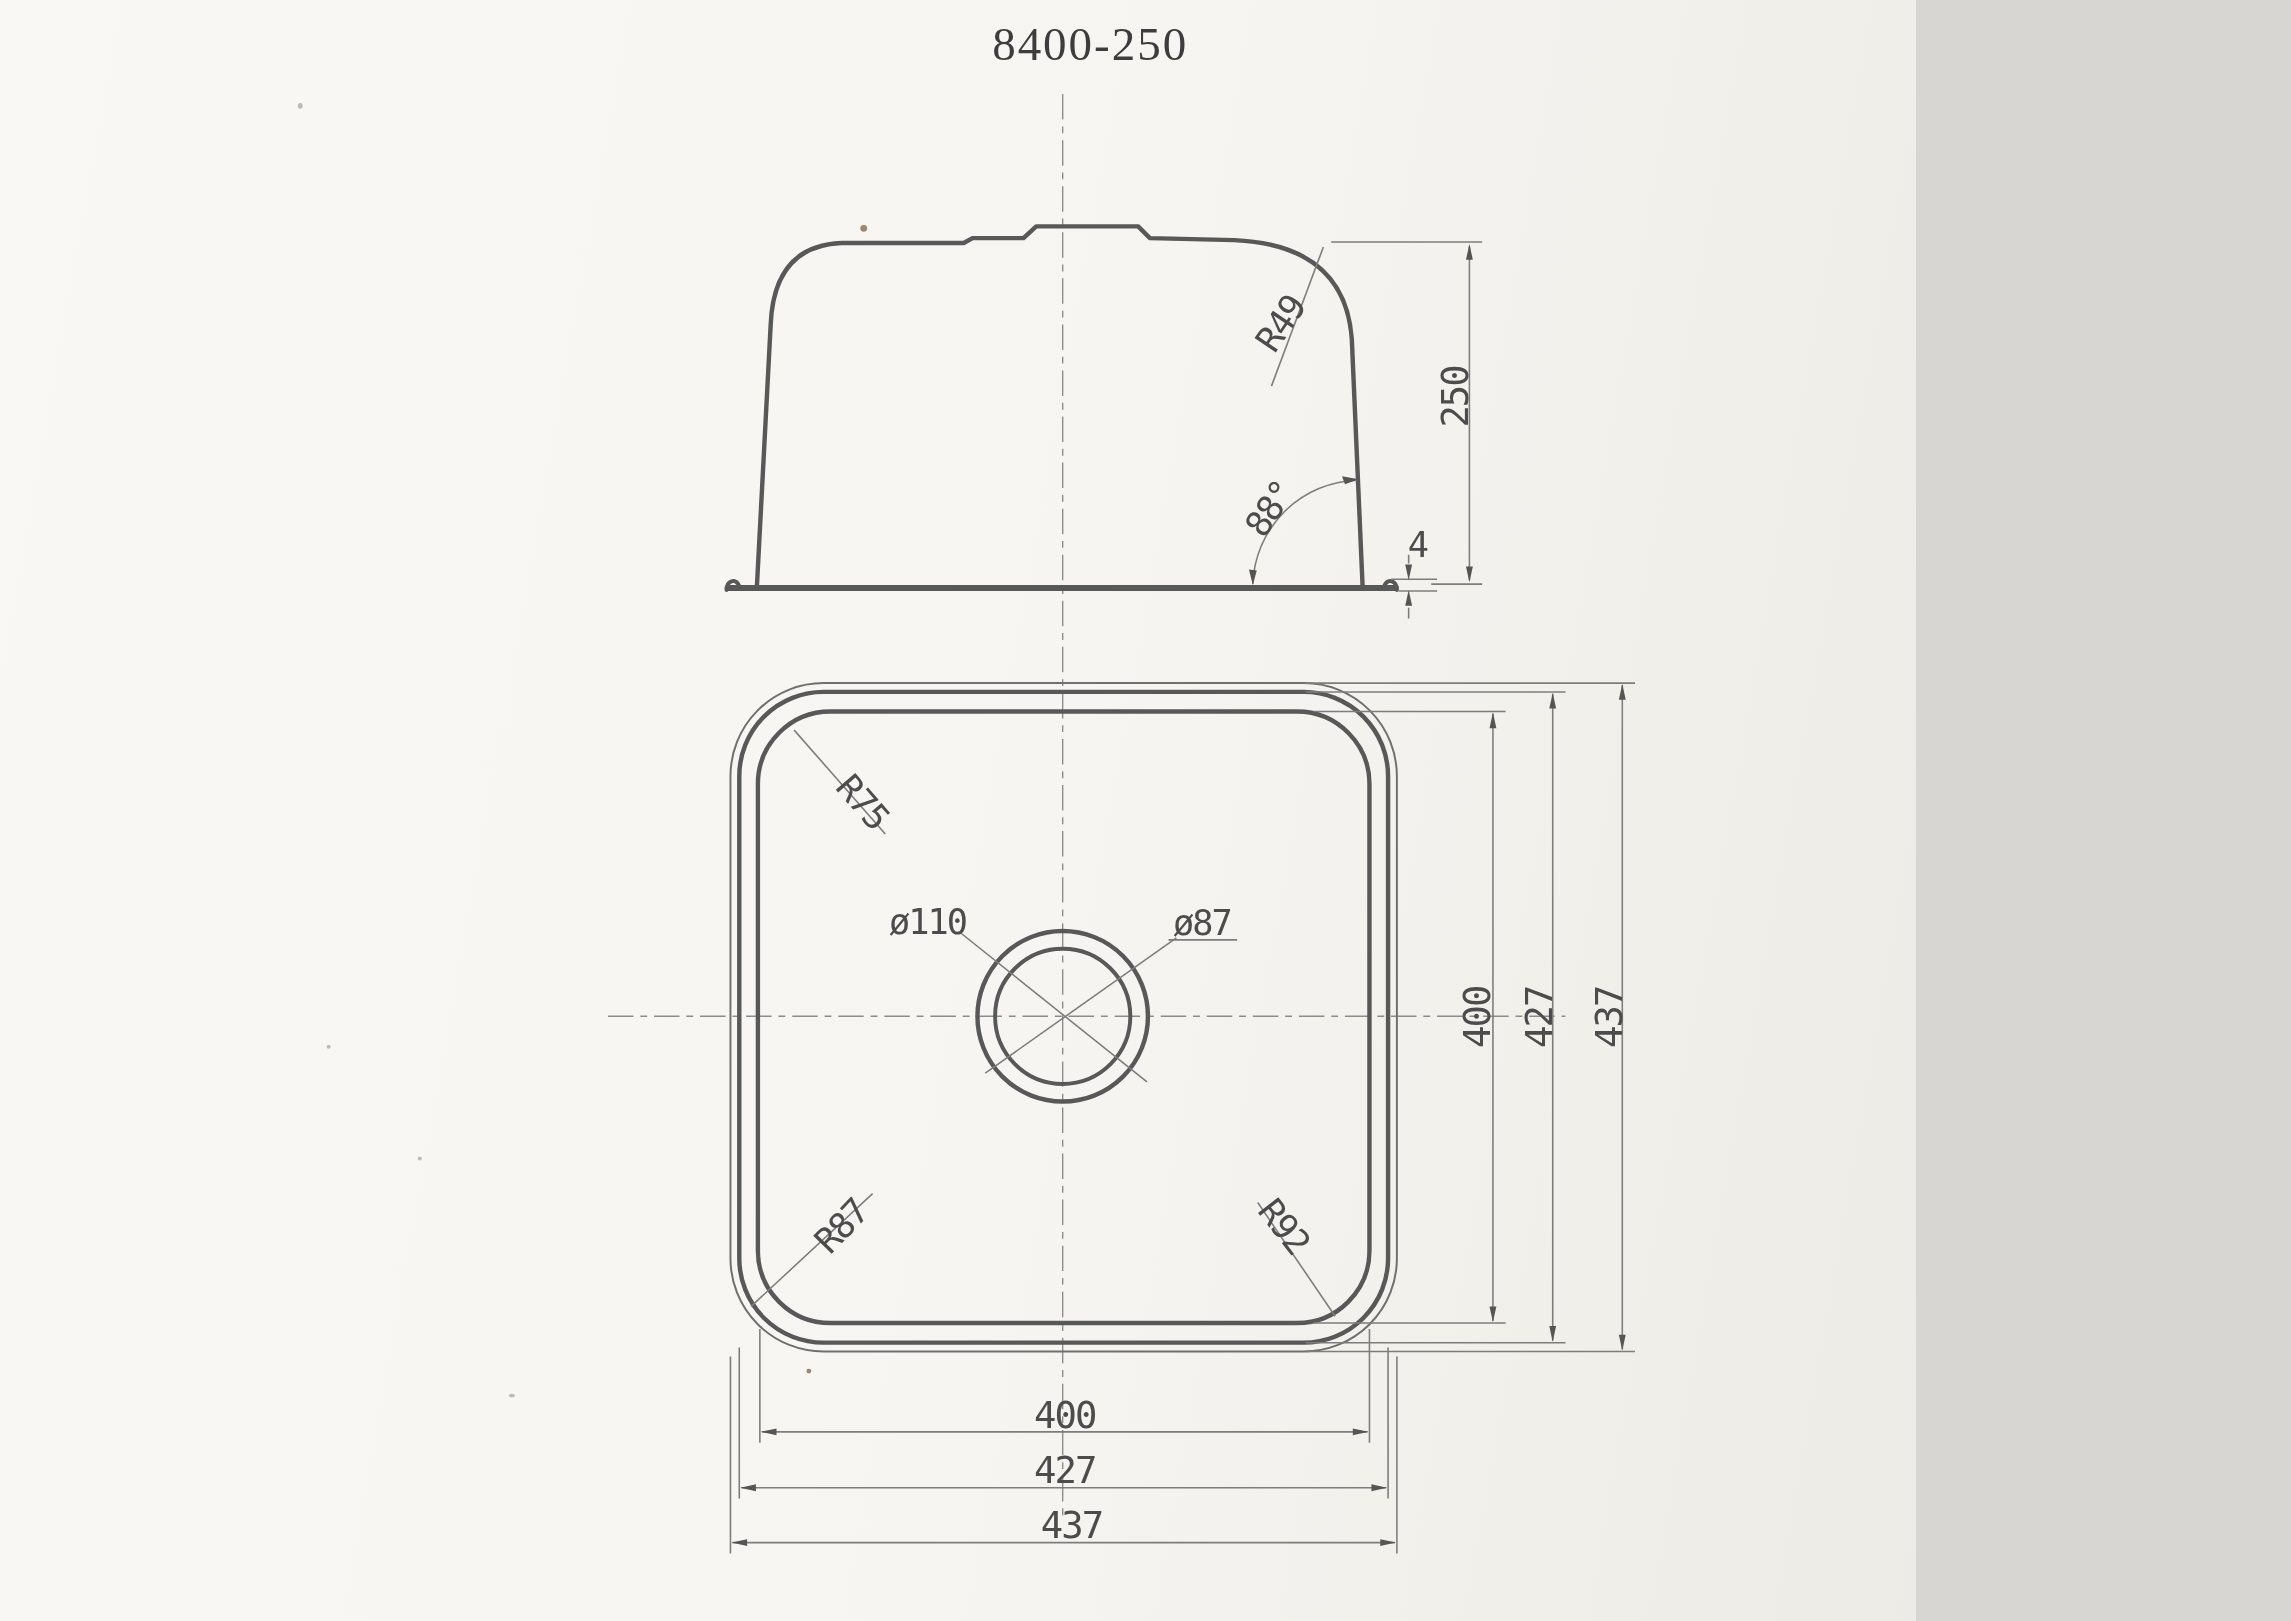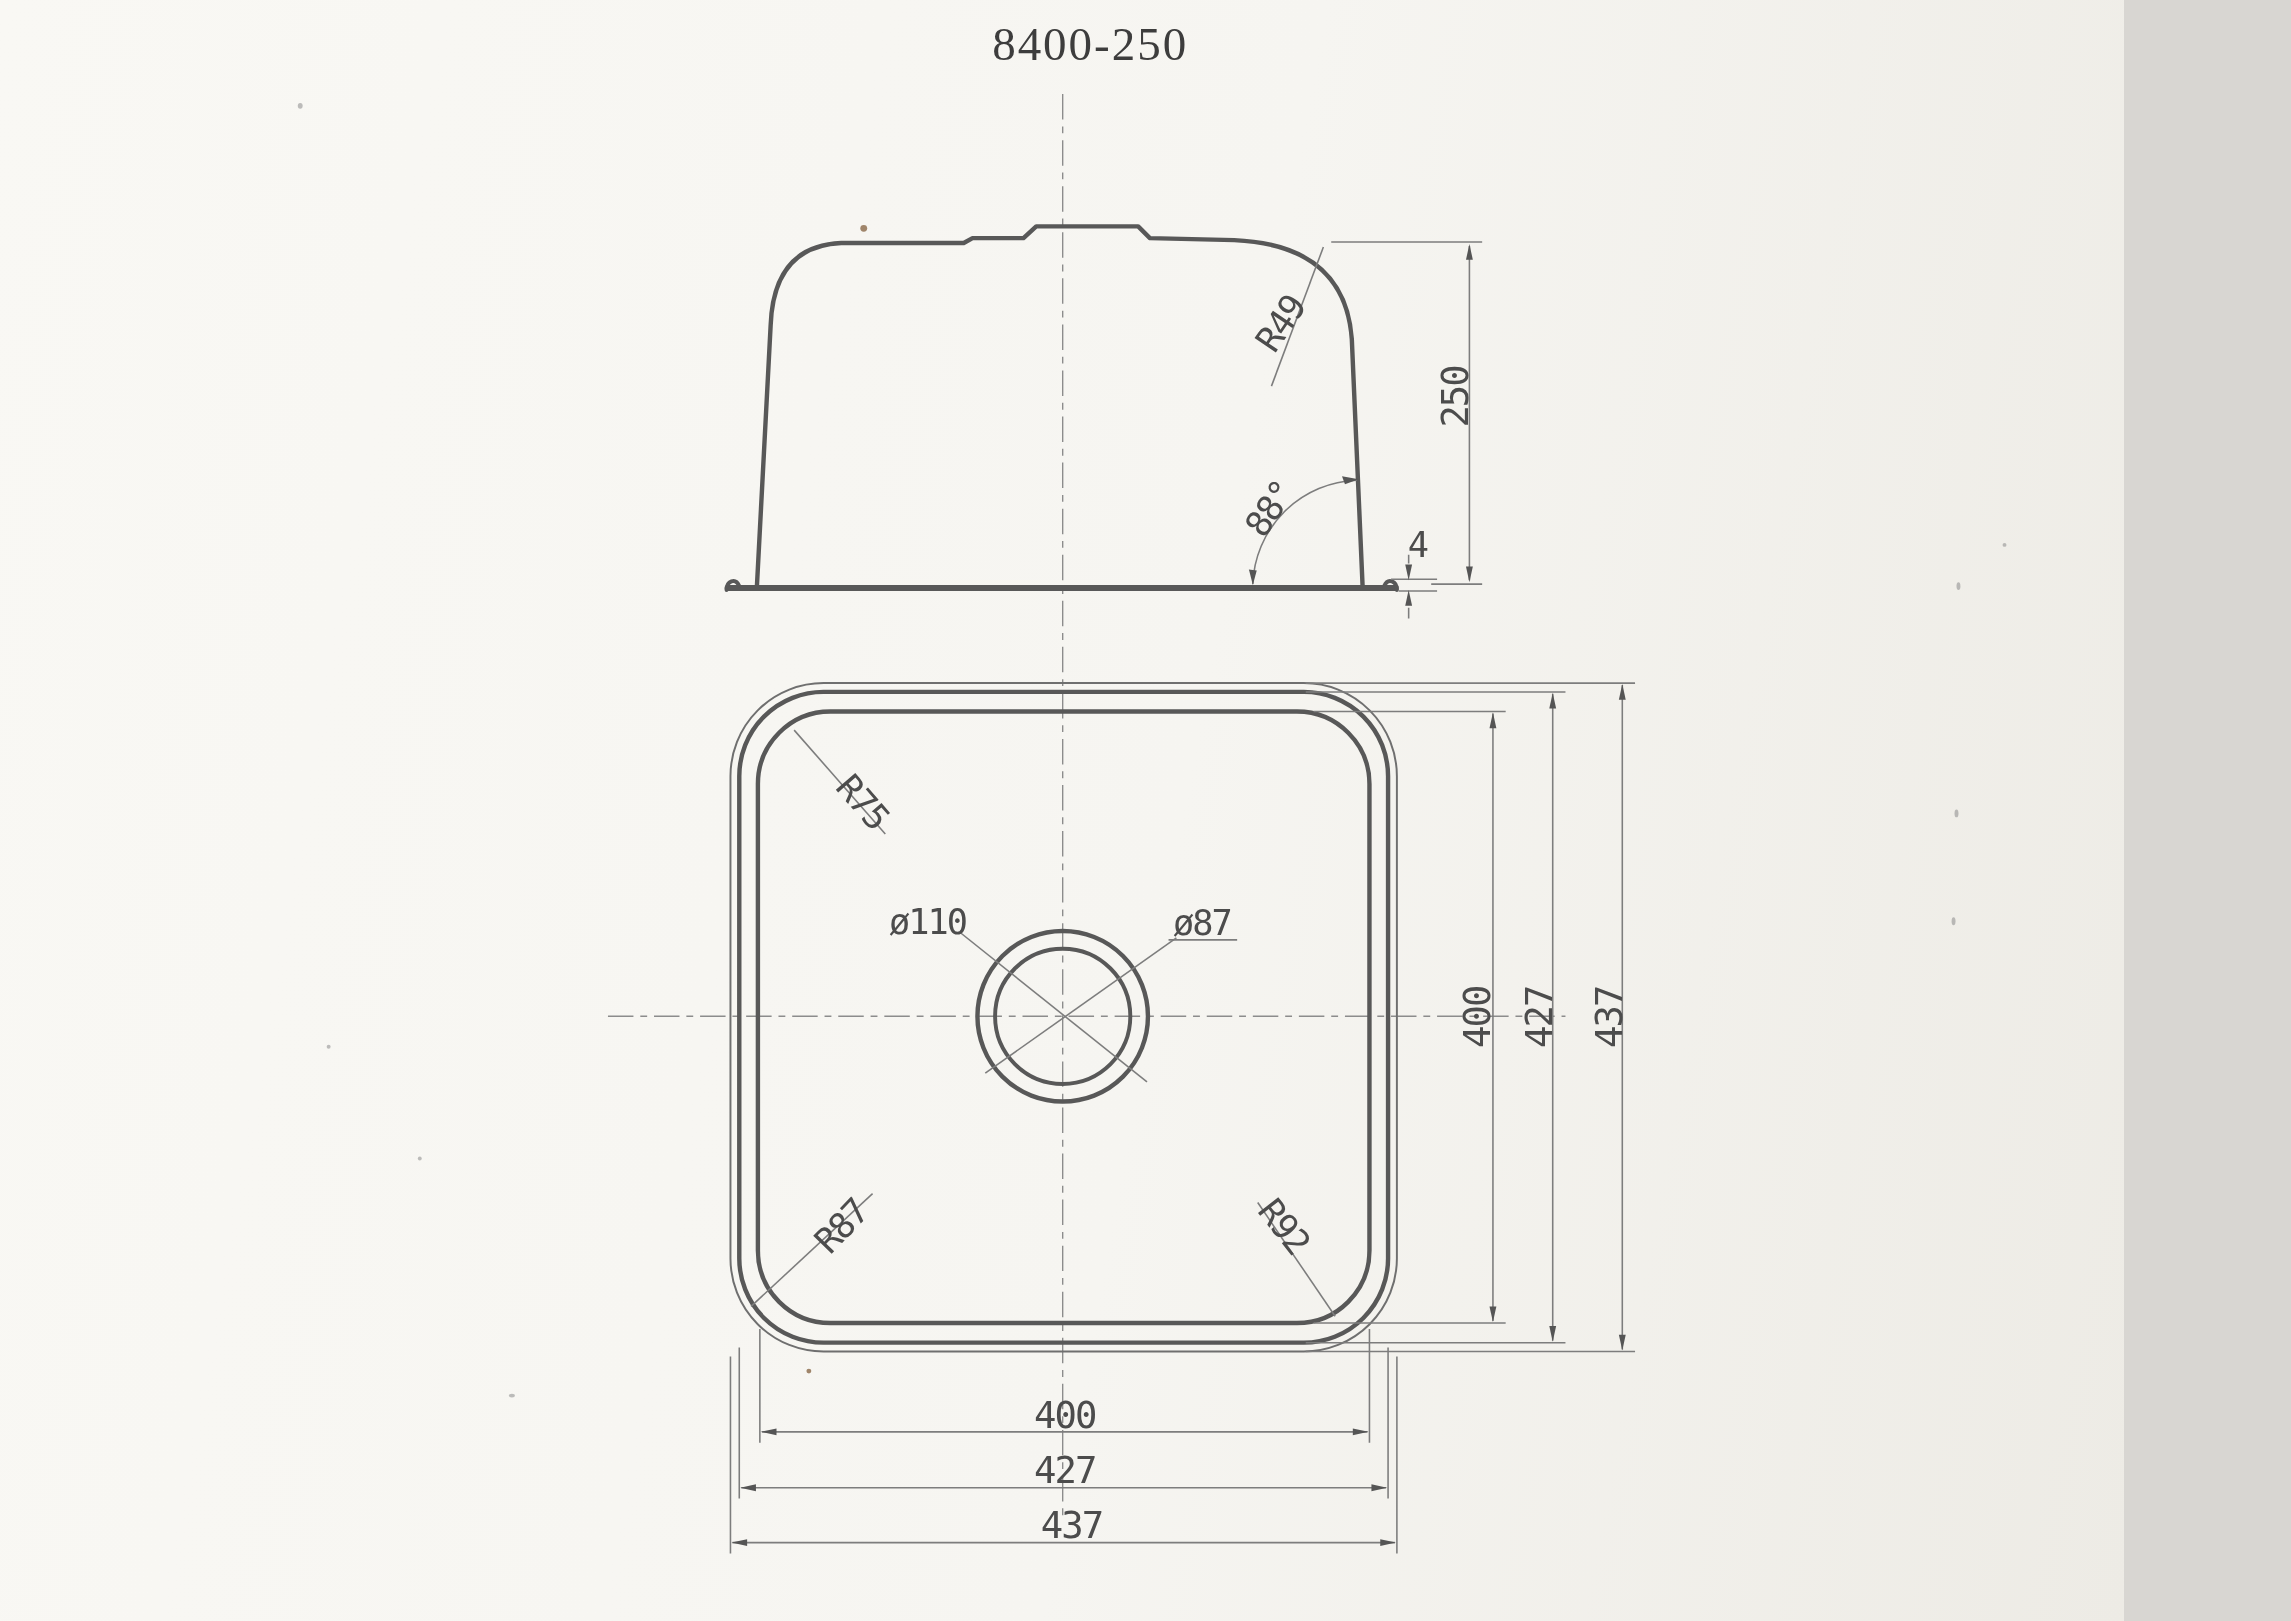--- a/index.html
+++ b/index.html
@@ -1,18 +1,18 @@
 <!DOCTYPE html>
 <html><head>
 <meta charset="utf-8">
 <style>
   html,body{margin:0;padding:0;background:#d8d6d2;}
   #sheet{
     position:relative;
-    width:2124px;height:1621px;
+    width:1916px;height:1621px;
     background:linear-gradient(100deg,#f9f8f4 0%,#f6f5f1 55%,#edebe5 100%);
     overflow:hidden;
     font-family:"DejaVu Sans Mono", monospace;
   }
   svg{position:absolute;left:0;top:0;}
   .heavy{stroke:#585858;stroke-width:4.5;fill:none;stroke-linejoin:round;stroke-linecap:round;}
   .flange{stroke:#585858;stroke-width:6;fill:none;stroke-linecap:round;}
   .bead{stroke:#585858;stroke-width:4;fill:none;stroke-linecap:round;}
   .thinln{stroke:#7d7d7d;stroke-width:1.6;fill:none;}
   .outerln{stroke:#6f6f6f;stroke-width:2;fill:none;}

